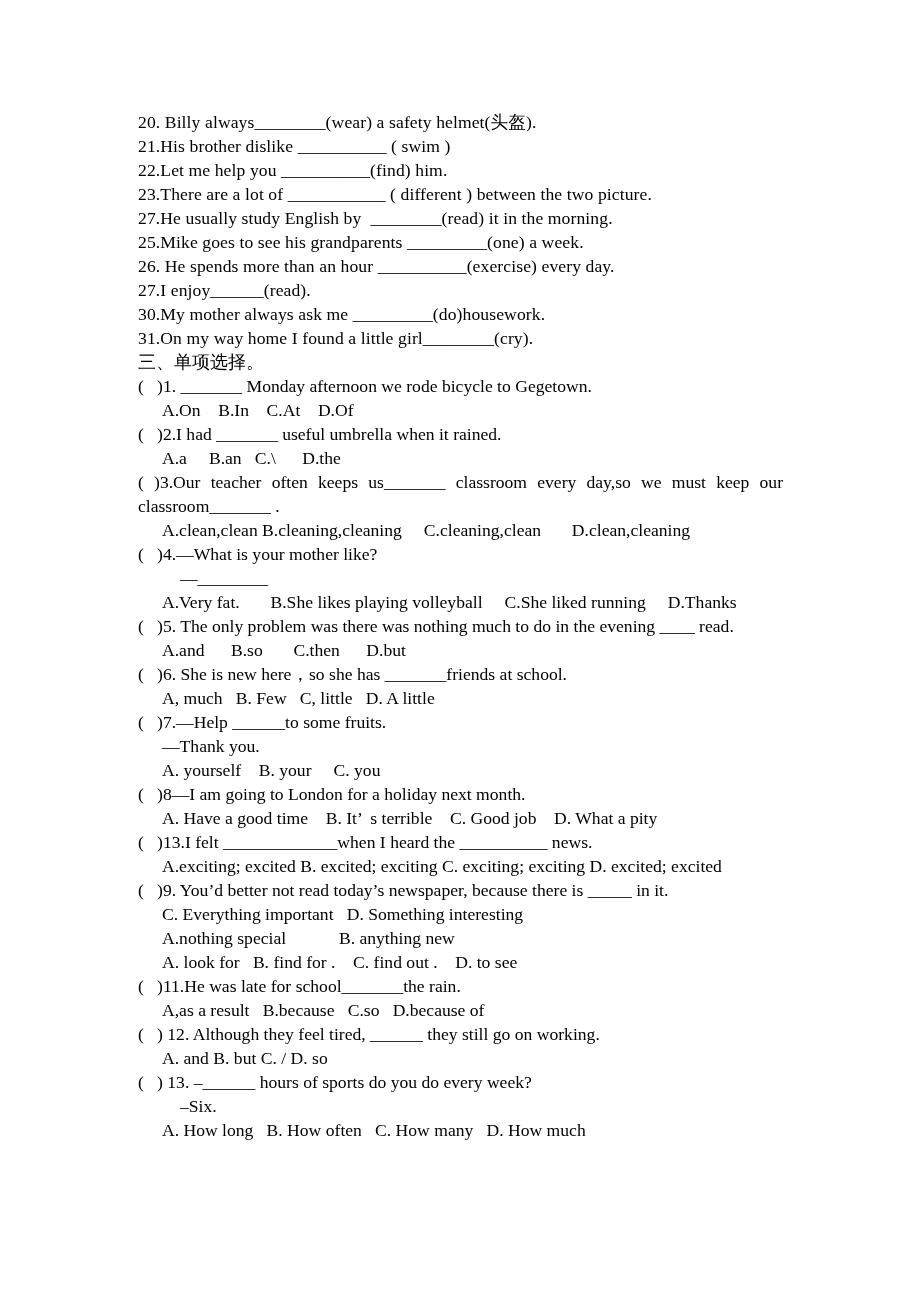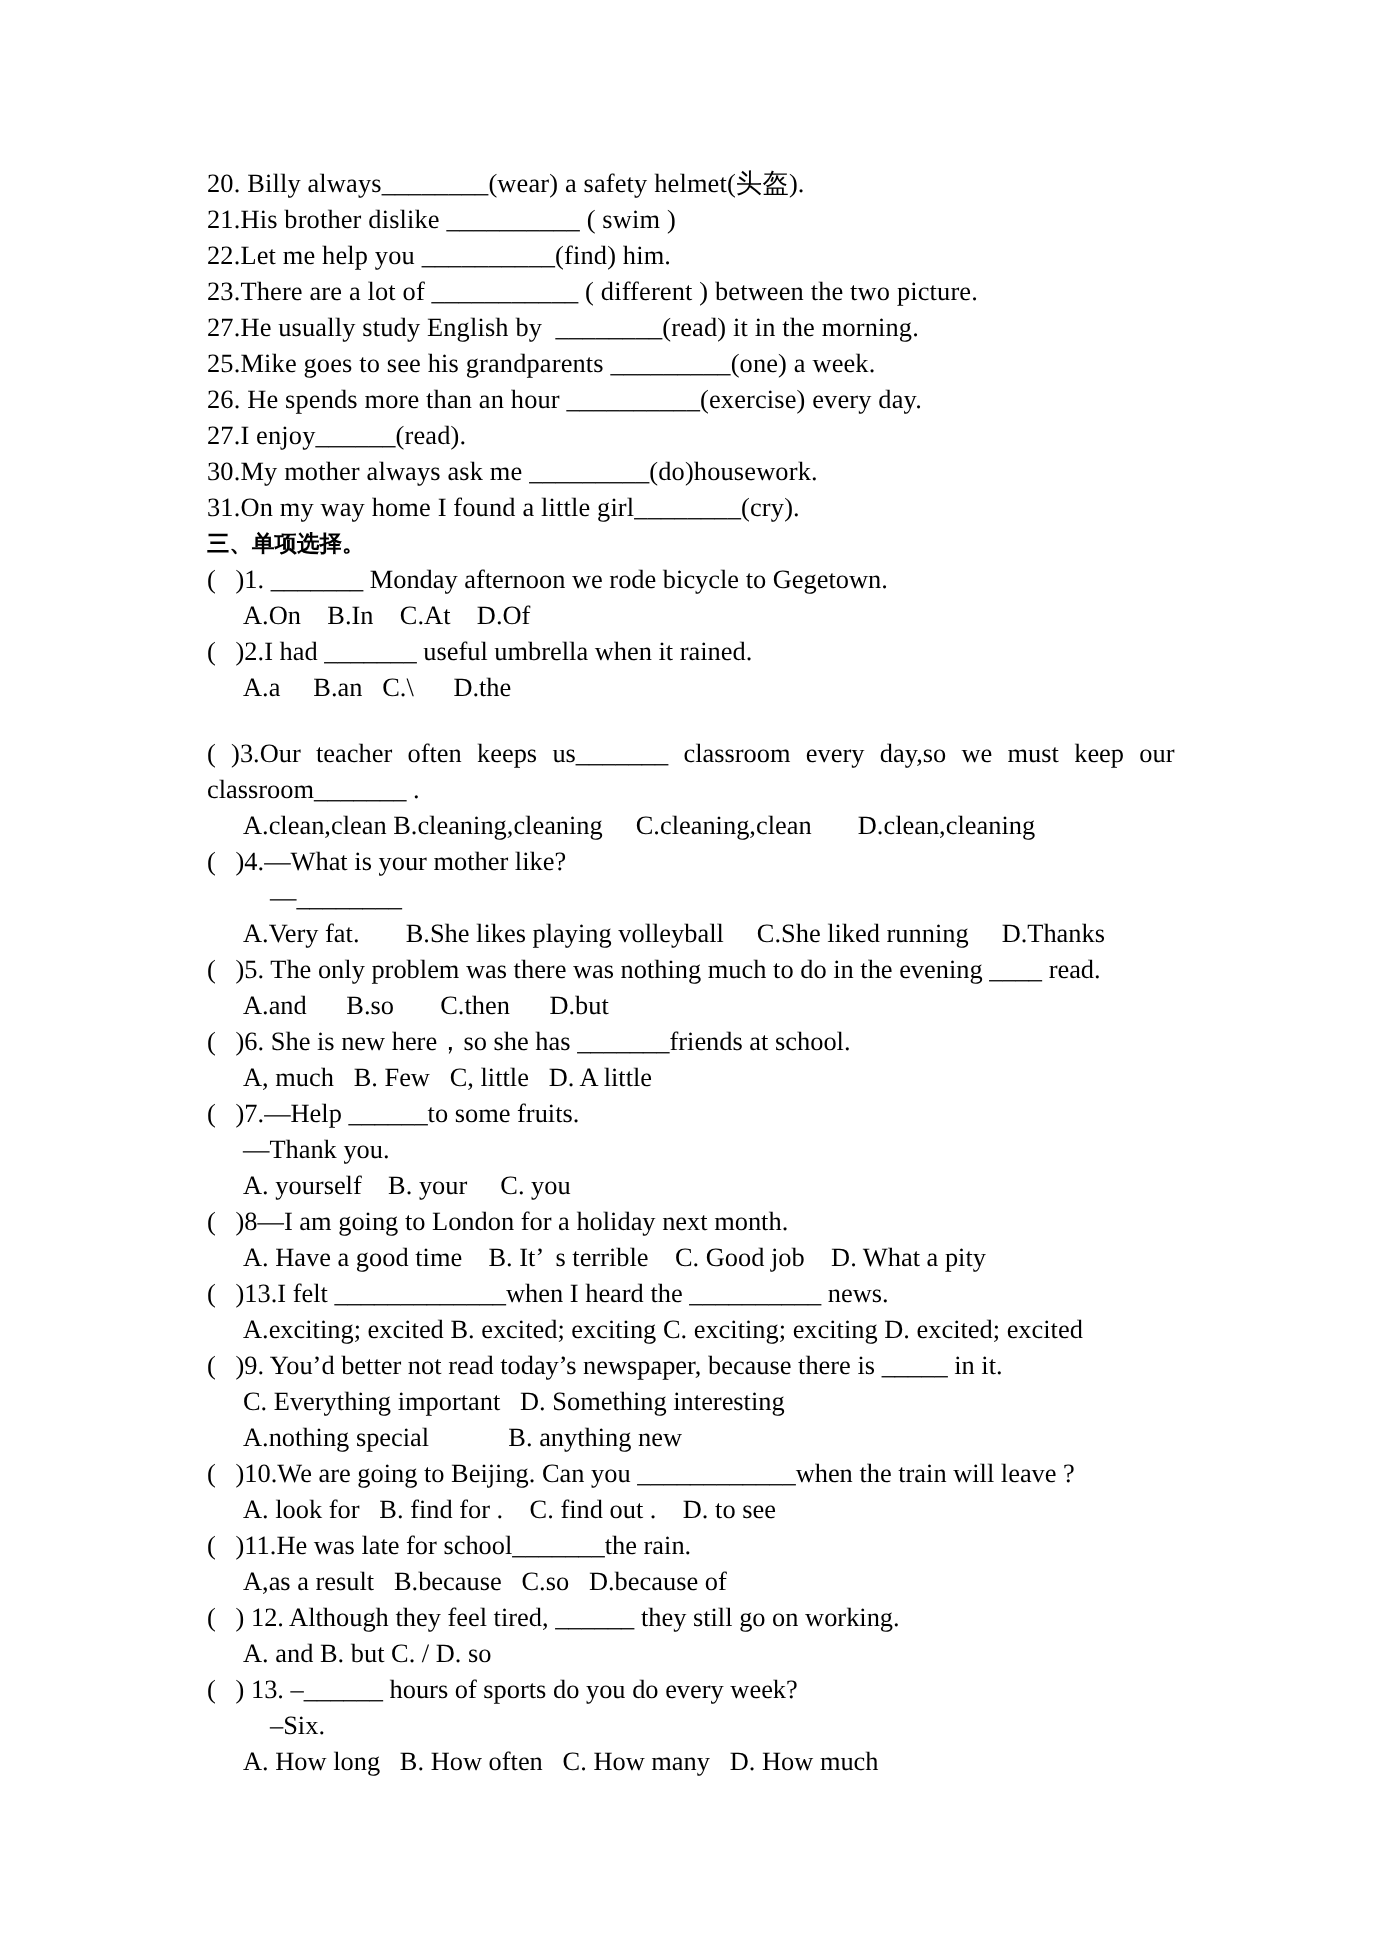--- a/index.html
+++ b/index.html
@@ -27,36 +27,34 @@
   .line {
     font-size: 17.6px;
     line-height: 24px;
     white-space: pre-wrap;
     letter-spacing: 0.1px;
   }
   
   .fill-row { }
   
   .section-heading {
-    font-size: 15px;
+    font-size: 18px;
     line-height: 24px;
     font-family: "DejaVu Sans", "Liberation Sans", sans-serif;
-    font-weight: bold;
   }
   
   .mc-stem {
     font-size: 17.6px;
     line-height: 24px;
     white-space: pre-wrap;
   }
   .mc-stem.justify {
     text-align: justify;
     text-align-last: left;
     white-space: normal;
-    margin-top: 20px;
   }
   
   .mc-options {
     font-size: 17.6px;
     line-height: 24px;
     padding-left: 24px;
     white-space: pre-wrap;
   }
   
   .mc-cont {
@@ -139,21 +137,20 @@
         <div class="mc-options">A.exciting; excited B. excited; exciting C. exciting; exciting D. excited; excited</div>
       </div>
 
       <div>
         <div class="mc-stem">(   )9. You’d better not read today’s newspaper, because there is _____ in it.</div>
         <div class="mc-options">C. Everything important   D. Something interesting</div>
         <div class="mc-options">A.nothing special            B. anything new</div>
       </div>
 
       <div>
-        <div class="mc-stem">(   )10.We are going to Beijing. Can you ____________when the train will leave ?</div>
         <div class="mc-options">A. look for   B. find for .    C. find out .    D. to see</div>
       </div>
 
       <div>
         <div class="mc-stem">(   )11.He was late for school_______the rain.</div>
         <div class="mc-options">A,as a result   B.because   C.so   D.because of</div>
       </div>
 
       <div>
         <div class="mc-stem">(   ) 12. Although they feel tired, ______ they still go on working.</div>

